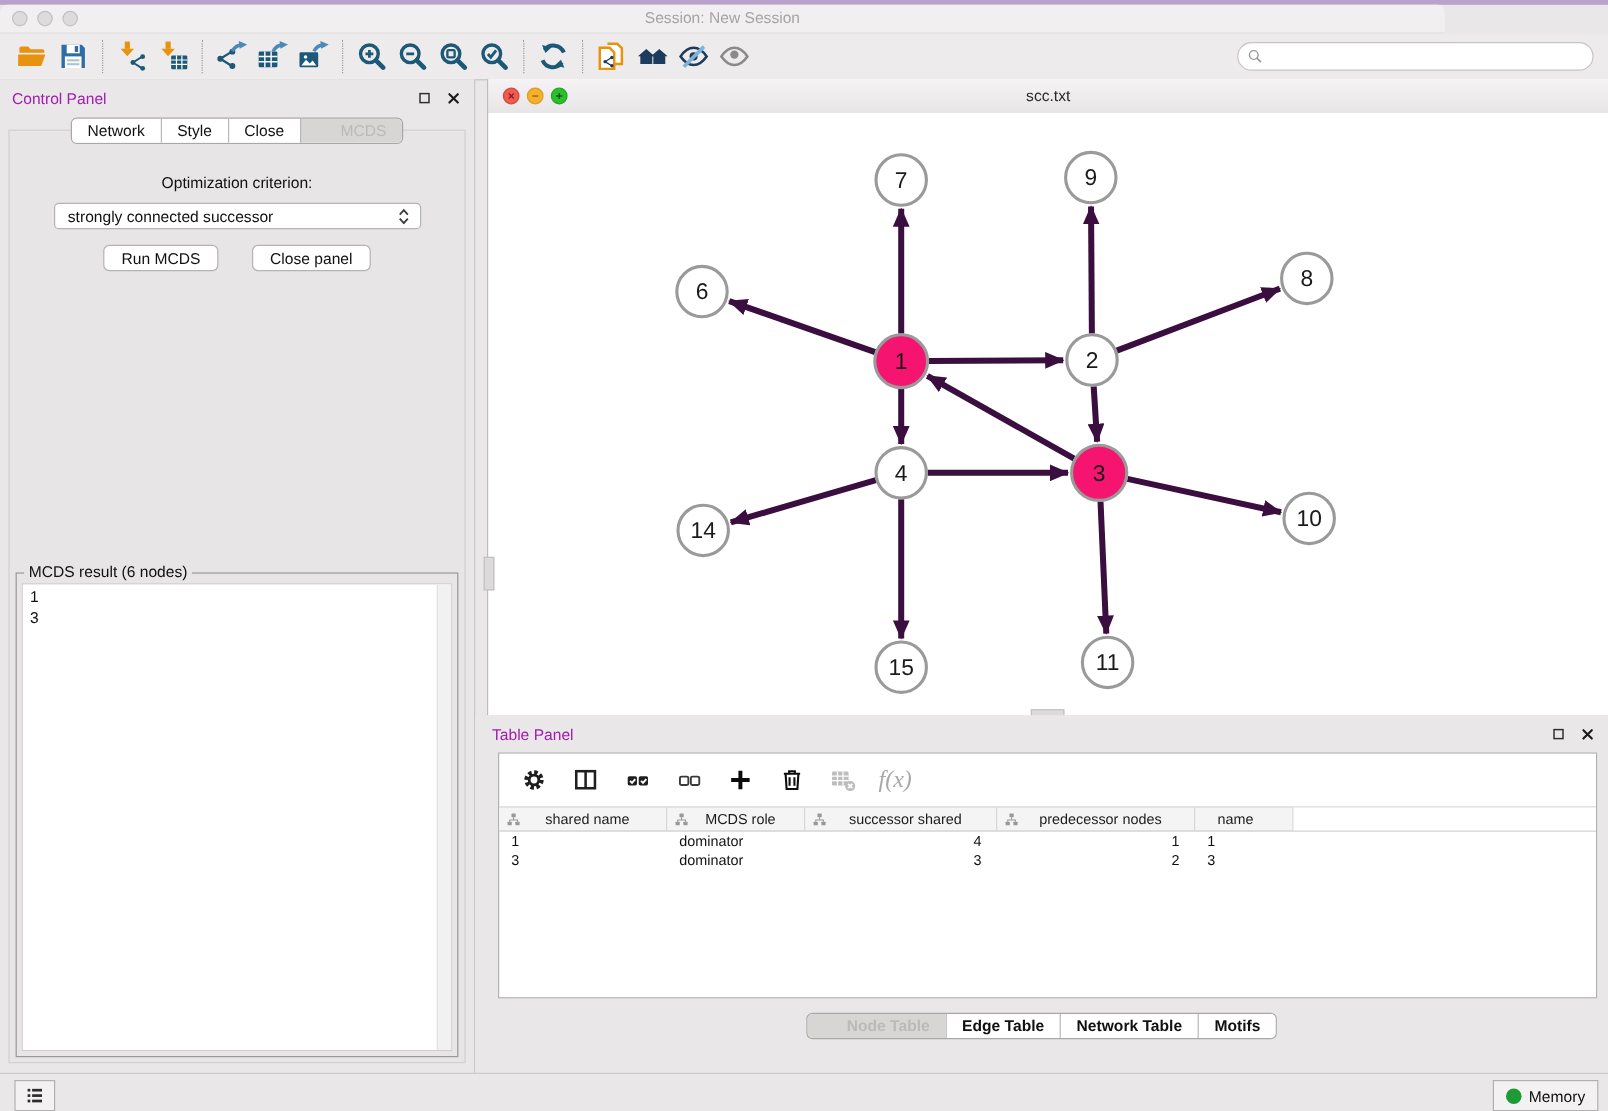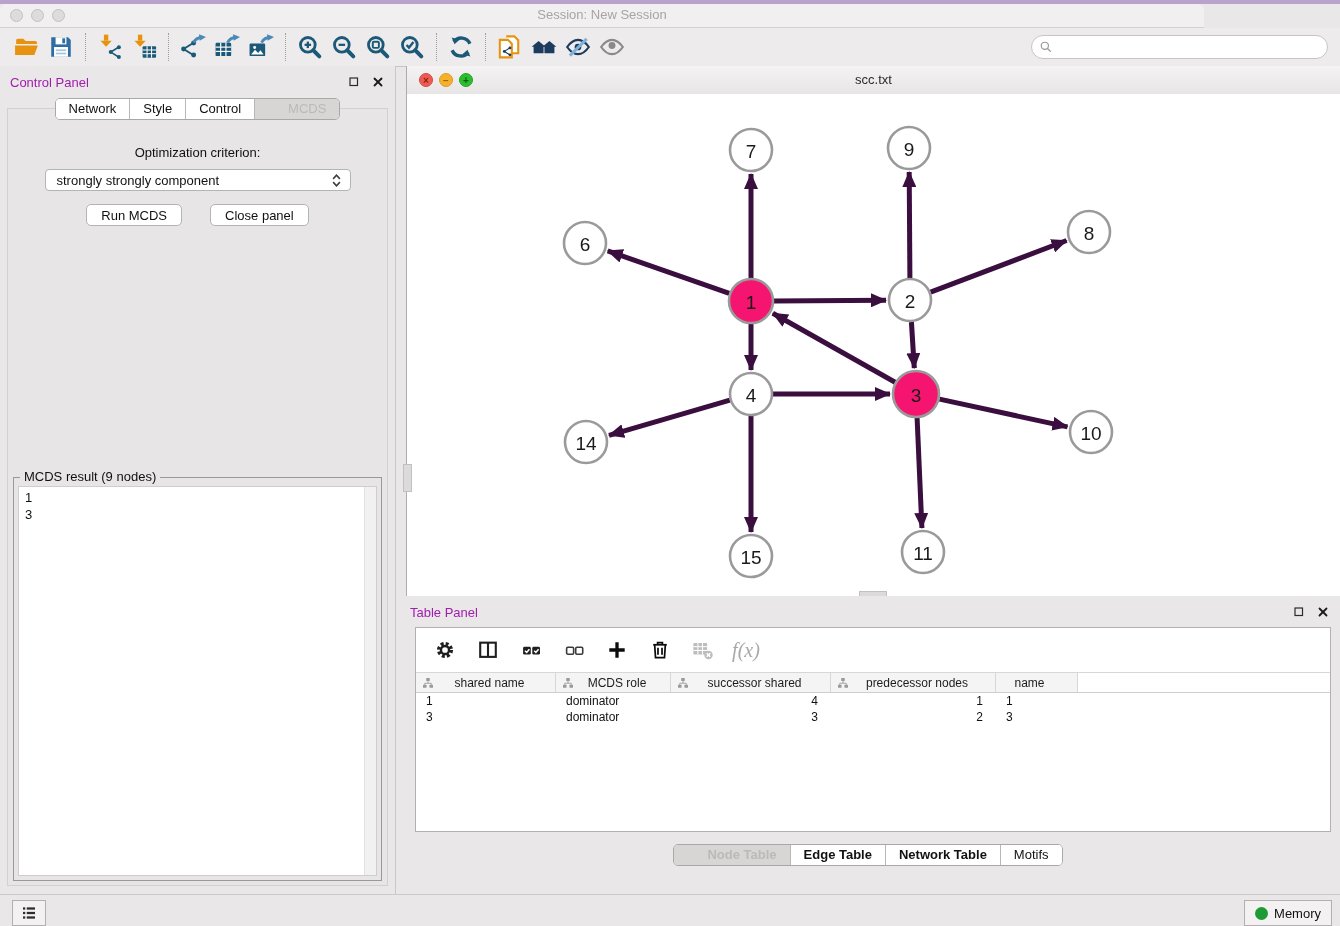--- a/index.html
+++ b/index.html
@@ -295,43 +295,43 @@
                 <line x1="19" y1="5" x2="5" y2="19"></line>
               </g>
             </svg>
         </span>
       </span>
     </div>
     <div class="tabrow">
         <div class="seg" id="cp-tabs">
           <span class="tab">Network</span>
           <span class="tab">Style</span>
-          <span class="tab">Control</span>
+          <span class="tab">Close</span>
           <span class="tab disabled">MCDS</span>
         </div>
       </div>
     <div class="cbody">
       <div class="opt-label">Optimization criterion:</div>
       <div class="combo">
-        <span class="cval">strongly strongly component</span>
+        <span class="cval">strongly connected successor</span>
         <span class="stepper">
           <svg width="9" height="6" viewBox="0 0 12 8">
               <path d="M1.5 6.5L6 1.5l4.5 5" fill="none" stroke="#3c3c3c" stroke-width="2"></path>
             </svg>
           <svg width="9" height="6" viewBox="0 0 12 8">
               <path d="M1.5 1.5L6 6.5l4.5-5" fill="none" stroke="#3c3c3c" stroke-width="2"></path>
             </svg>
         </span>
       </div>
       <div class="btnrow">
         <button class="pushbtn">Run MCDS</button>
         <button class="pushbtn">Close panel</button>
       </div>
       <div class="fieldset">
-        <span class="legend">MCDS result (9 nodes)</span>
+        <span class="legend">MCDS result (6 nodes)</span>
         <div class="resultbox">
           <div class="lines" id="result-lines">
               <div>1</div>
               <div>3</div>
             </div>
           <div class="vsb"></div>
         </div>
       </div>
     </div>
   </div>
@@ -582,21 +582,21 @@
             <div class="tcell ar" style="width: 165px;">2</div>
             <div class="tcell al" style="width: 82px;">3</div>
           </div>
         </div>
     </div>
     <div class="bottomtabs">
         <div class="seg" id="table-tabs">
           <span class="tab disabled" style="font-weight: 600;">Node Table</span>
           <span class="tab" style="font-weight: 600;">Edge Table</span>
           <span class="tab" style="font-weight: 600;">Network Table</span>
-          <span class="tab" style="font-weight: 400;">Motifs</span>
+          <span class="tab" style="font-weight: 700;">Motifs</span>
         </div>
       </div>
   </div>
 
   <div class="statusbar">
     <div class="sq-btn">
       <svg width="18" height="18" viewBox="0 0 24 24">
         <g fill="#2d2d2d">
           <rect x="4" y="4.5" width="3" height="3"></rect>
             <rect x="9" y="4.5" width="11" height="3"></rect>

